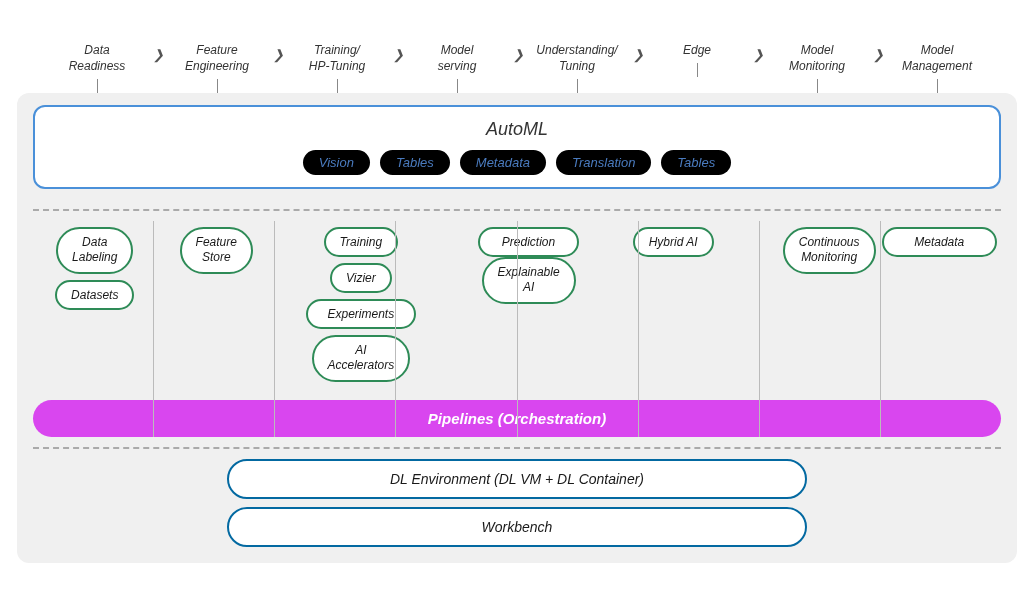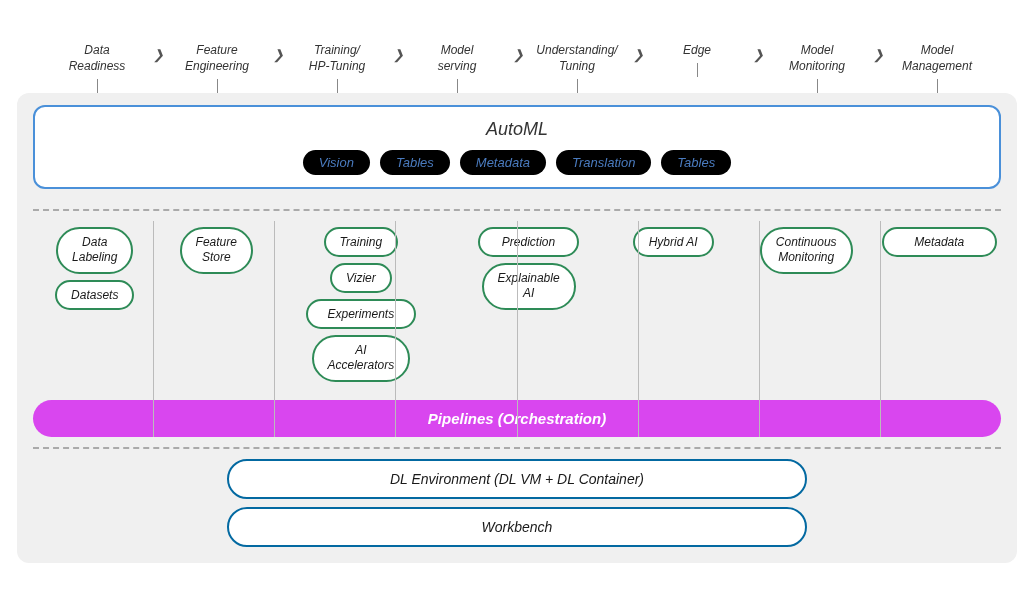--- a/index.html
+++ b/index.html
@@ -220,30 +220,30 @@
           <div class="pill pill-multi">Feature<br>Store</div>
         </div>
 
         <div style="flex:1.4; display:flex; flex-direction:column; gap:6px; align-items:center;">
           <div class="pill">Training</div>
           <div class="pill">Vizier</div>
           <div class="pill" style="padding:6px 20px;">Experiments</div>
           <div class="pill pill-multi">AI<br>Accelerators</div>
         </div>
 
-        <div style="flex:1.4; display:flex; flex-direction:column; gap:6px; align-items:center;justify-content:flex-end;">
+        <div style="flex:1.4; display:flex; flex-direction:column; align-items:center;justify-content:flex-end;">
           <div class="pill" style="padding:6px 22px;">Prediction</div>
           <div class="pill pill-multi">Explainable<br>AI</div>
         </div>
 
         <div style="flex:1; display:flex; flex-direction:column; gap:6px; align-items:center;">
           <div class="pill">Hybrid AI</div>
         </div>
 
-        <div style="flex:1.2; display:flex; flex-direction:column; gap:6px; align-items:center;">
+        <div style="flex:1.2; display:flex; flex-direction:column; gap:6px; align-items:flex-end;">
           <div class="pill pill-multi">Continuous<br>Monitoring</div>
         </div>
 
         <div style="flex:1; display:flex; flex-direction:column; gap:6px; ">
           <div class="pill">Metadata</div>
         </div>
 
       </div>
 
       <div class="pipelines-bar">Pipelines (Orchestration)</div>

